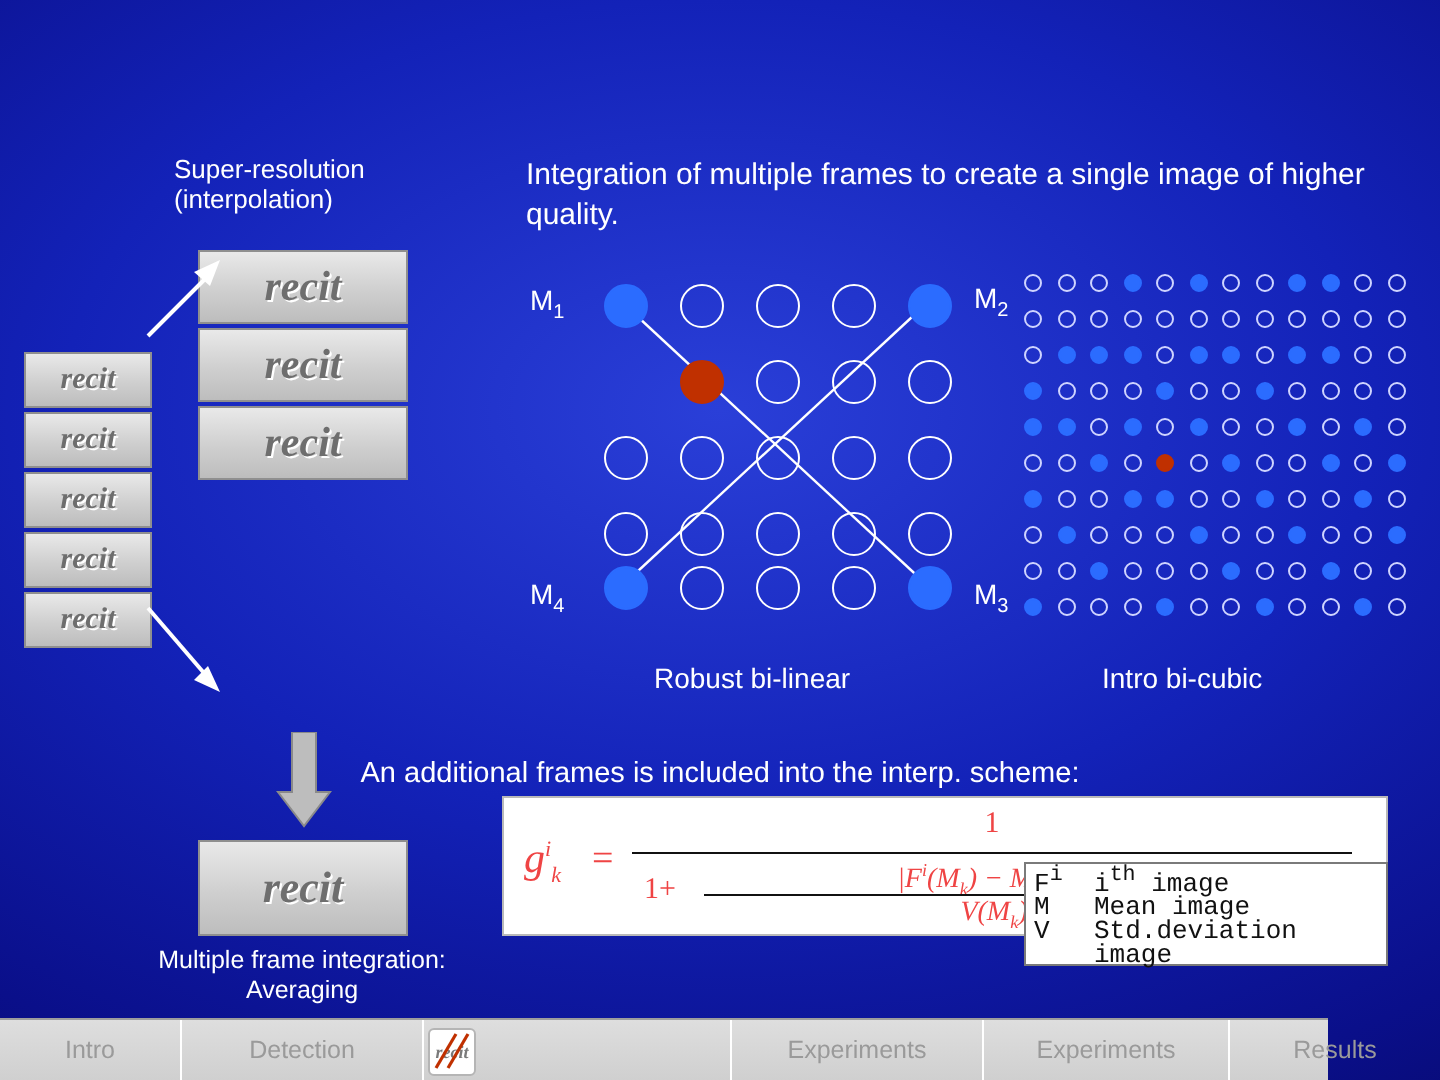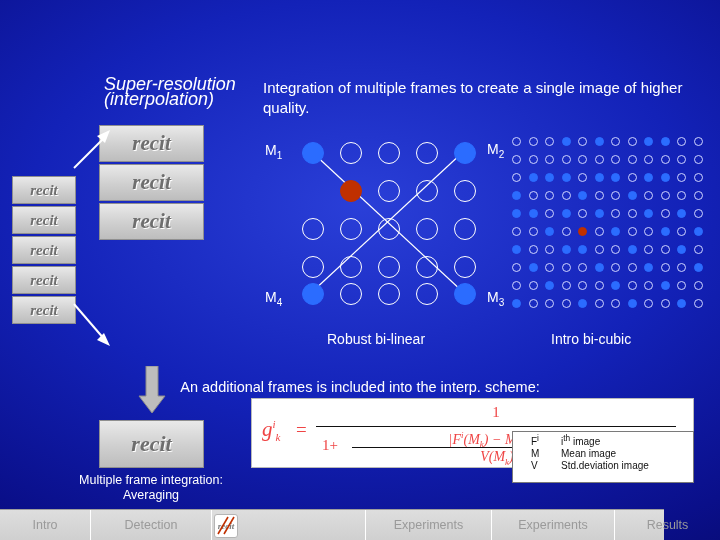--- a/index.html
+++ b/index.html
@@ -13,22 +13,22 @@
     position:absolute;left:0;top:0;width:720px;height:540px;
     background:radial-gradient(ellipse 120% 100% at 50% 38%, #2a3fd8 0%, #1322b8 38%, #0a0f8a 68%, #03034d 100%);
     overflow:hidden;
   }
   .title{
     position:absolute;left:0;top:8px;width:720px;text-align:center;
     font-size:33px;color:#ffffff;letter-spacing:0.2px;
     text-shadow:1px 1px 1px rgba(0,0,0,0.35);
   }
   .lbl-superres{
-    position:absolute;left:104px;top:77px;width:165px;
-    font-size:18px;color:#ffffff;line-height:15px;font-style:italic;
+    position:absolute;left:87px;top:77px;width:165px;
+    font-size:13px;color:#ffffff;line-height:15px;
   }
   .txt-integration{
     position:absolute;left:263px;top:78px;width:430px;
     font-size:15px;color:#ffffff;line-height:20px;
   }
   
   .recit{
     background:linear-gradient(180deg,#e9e9e9 0%,#cfcfcf 55%,#bdbdbd 100%);
     border:1px solid #8f8f8f;
     display:flex;align-items:center;justify-content:center;
@@ -75,22 +75,22 @@
     background:#ffffff;border:1px solid #b9b9b9;
   }
   .formula{
     position:absolute;left:0;top:0;width:441px;height:68px;
     color:#ef4444;font-family:"Liberation Serif", serif;
   }
   .legend-box{
     position:absolute;left:512px;top:431px;width:180px;height:50px;
     background:#ffffff;border:1px solid #7a7a7a;
   }
-  .legend-box table{border-collapse:collapse;width:100%;font-size:10px;color:#111;
-    font-family:Liberation Sans, sans-serif;margin-left:14px;}
+  .legend-box table{border-collapse:collapse;width:100%;font-size:13px;color:#111;
+    font-family:Liberation Mono, monospace;}
   .legend-box td{padding:0 0 0 4px;line-height:12px;vertical-align:top;}
   .legend-sym{width:26px;}
 
   
   .navbar{
     position:absolute;left:0;top:509px;width:664px;height:31px;
     background:linear-gradient(180deg,#dedede 0%,#cfcfcf 100%);
     border-top:1px solid #9d9d9d;
   }
   .navitem{

